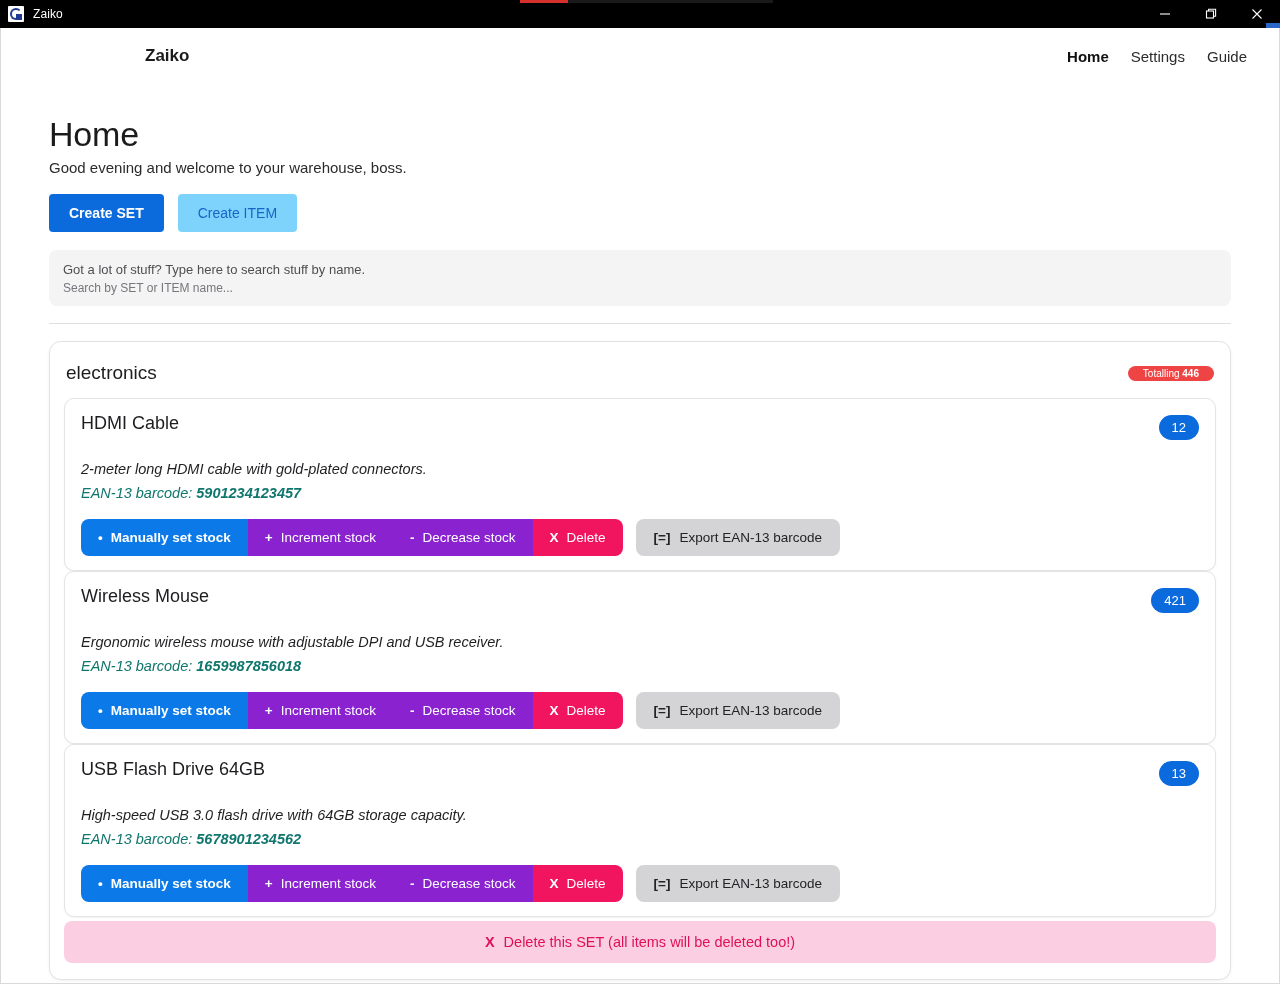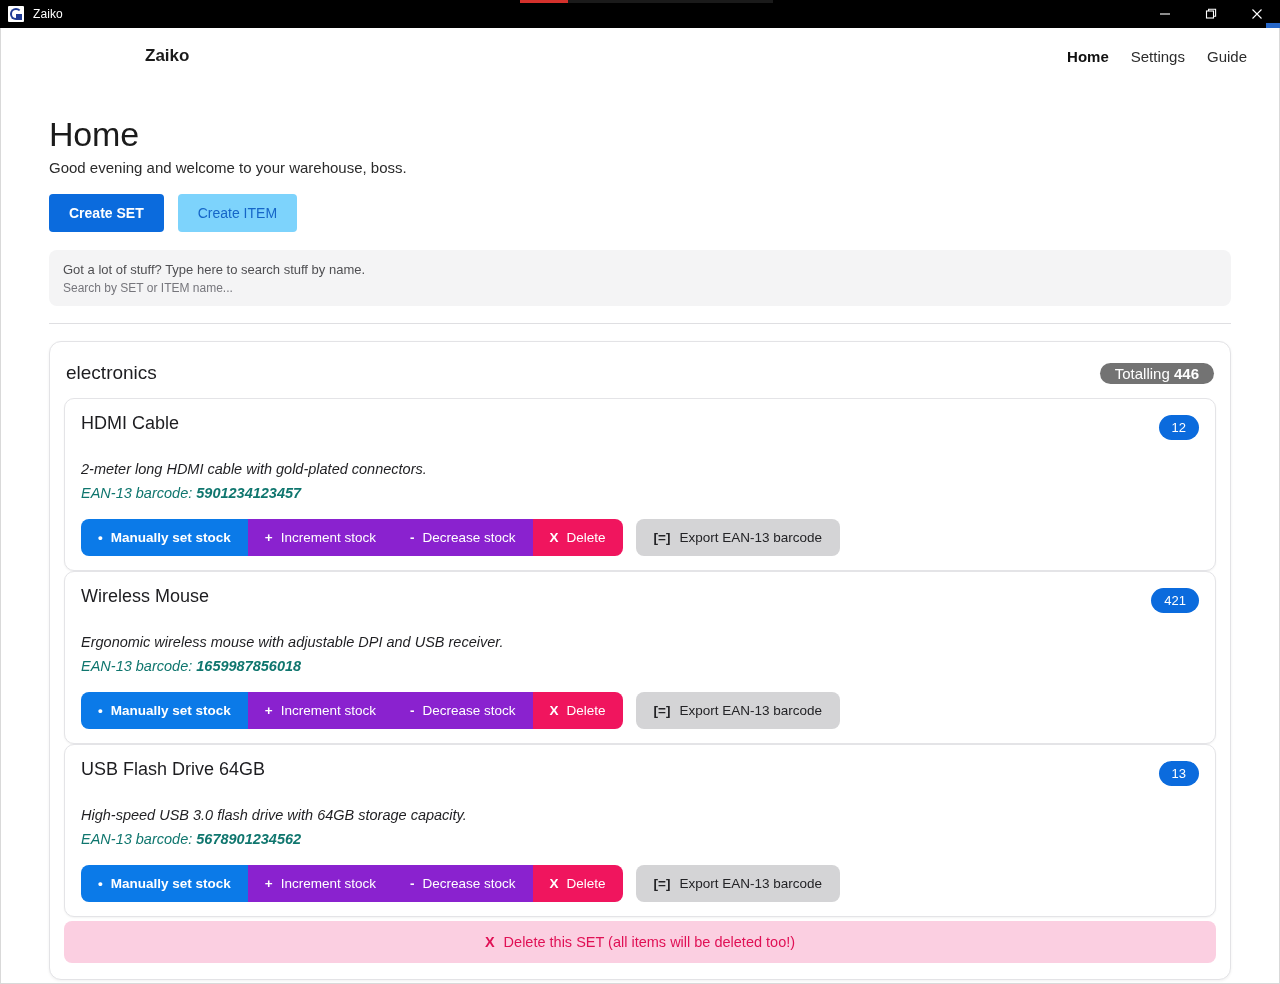--- a/index.html
+++ b/index.html
@@ -140,23 +140,23 @@
     padding: 14px 14px 16px 14px;
   }
   .set-head {
     display: flex; align-items: center;
     padding: 6px 2px 14px 2px;
     justify-content: space-between;
   }
   .set-name { font-size: 19px; color: #1d1d20; }
   .set-head-spacer { flex: 1 1 auto; }
   .pill {
-    background: #737373; color: #ffffff;
+    background: #ef4444; color: #ffffff;
     border-radius: 999px;
-    font-size: 15px;
+    font-size: 10px;
     padding: 2px 15px;
     white-space: nowrap;
   }
   .pill b { font-weight: bold; }
 
   
   .item-card {
     background: #ffffff;
     border: 1px solid #e4e4e7;
     border-radius: 10px;

